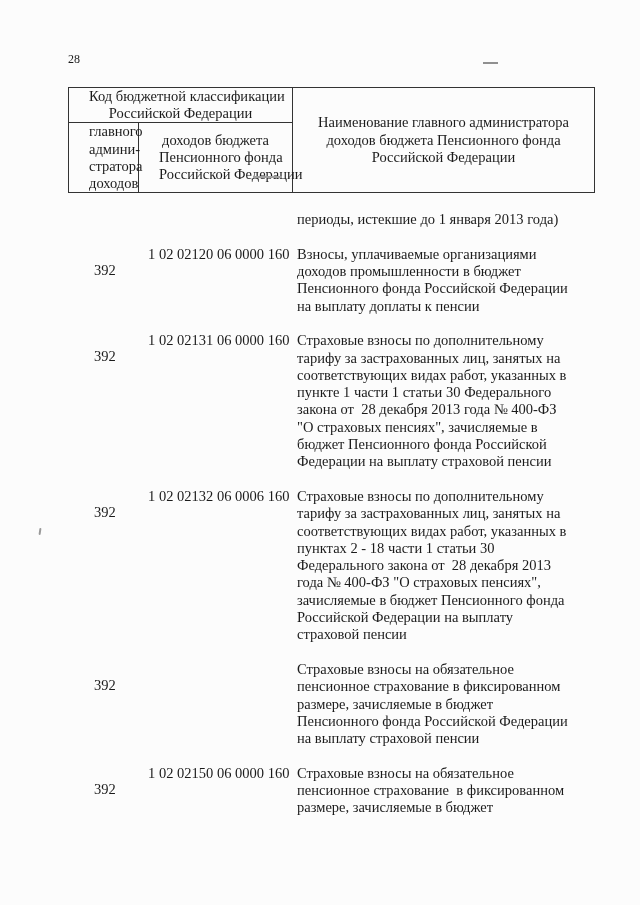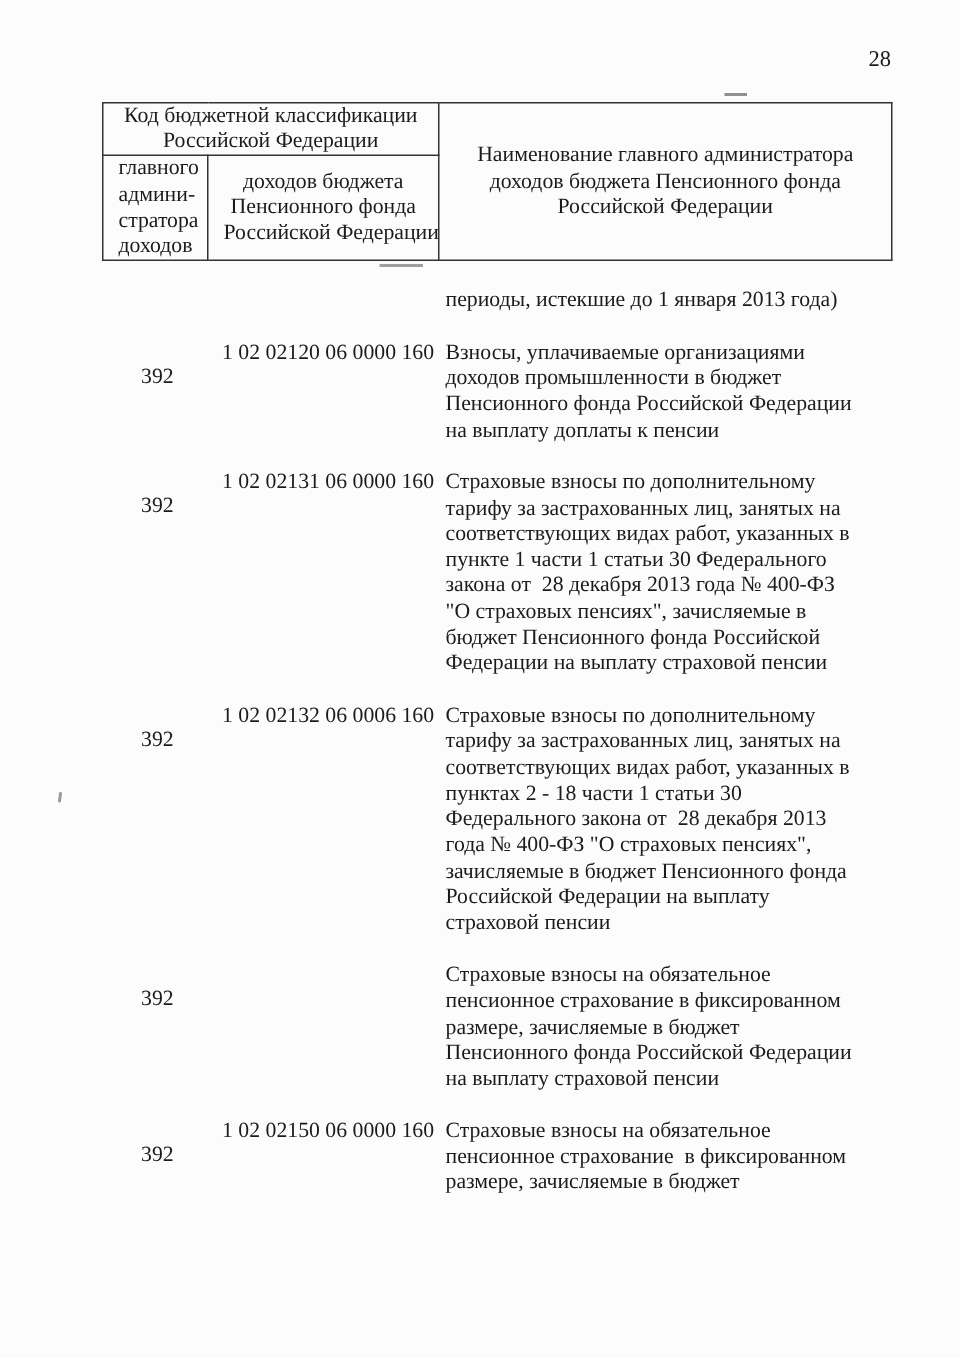--- a/index.html
+++ b/index.html
@@ -10,38 +10,38 @@
     color: #1b1b1b;
     font-family: "Liberation Serif", "DejaVu Serif", serif;
   }
   .page {
     position: relative;
     width: 640px; height: 905px;
     overflow: hidden;
     background: #fcfcfc;
   }
   .page-number {
-    padding-top: 31px;
+    padding-top: 50px;
     margin-left: 68px;
     width: 526px;
-    text-align: right;
-    font-size: 15px;
+    text-align: left;
+    font-size: 12px;
     line-height: 18px;
   }
   table.header-table {
     margin-left: 68px;
     margin-top: 19px;
     border-collapse: collapse;
     table-layout: fixed;
     width: 526px;
     font-size: 14.5px;
   }
   table.header-table td {
     border: 1.5px solid #333;
-    padding: 0 10px;
+    padding: 0 20px;
     text-align: center;
     vertical-align: middle;
     white-space: pre;
     line-height: 17.2px;
   }
   tr.hdr-row-1 { height: 35px; }
   tr.hdr-row-2 { height: 68px; }
   .entries {
     margin-left: 68px;
     margin-top: 18px;

